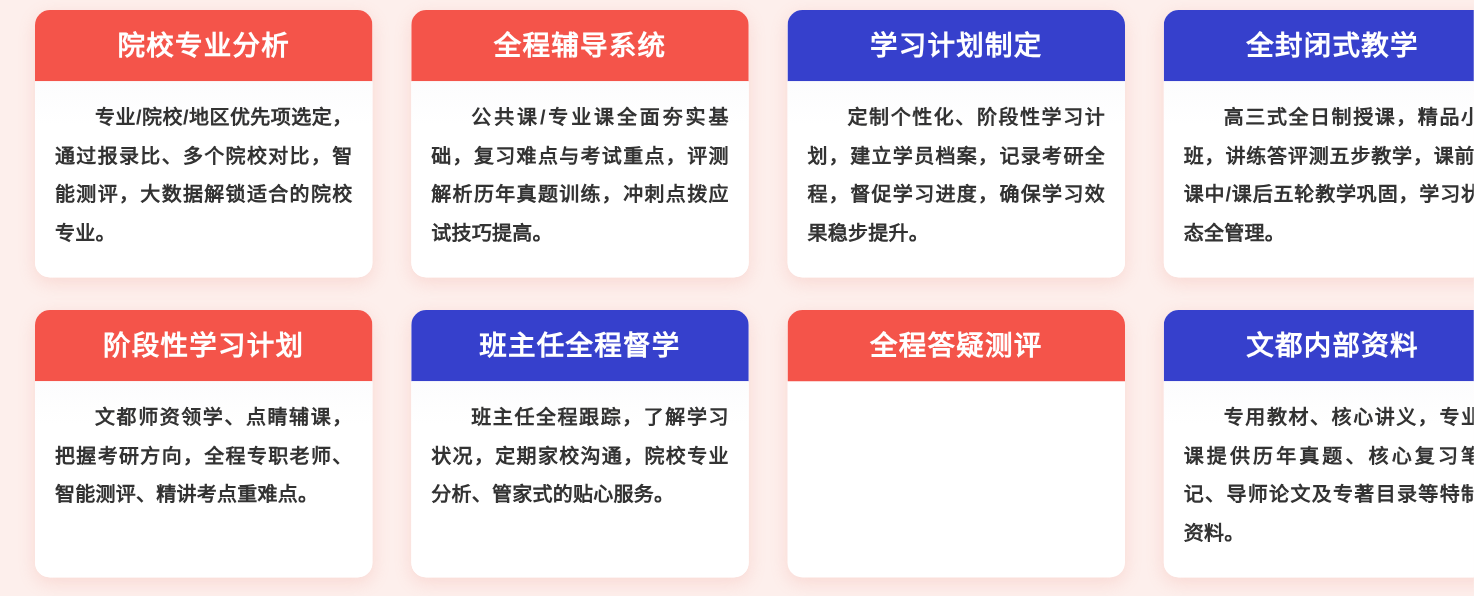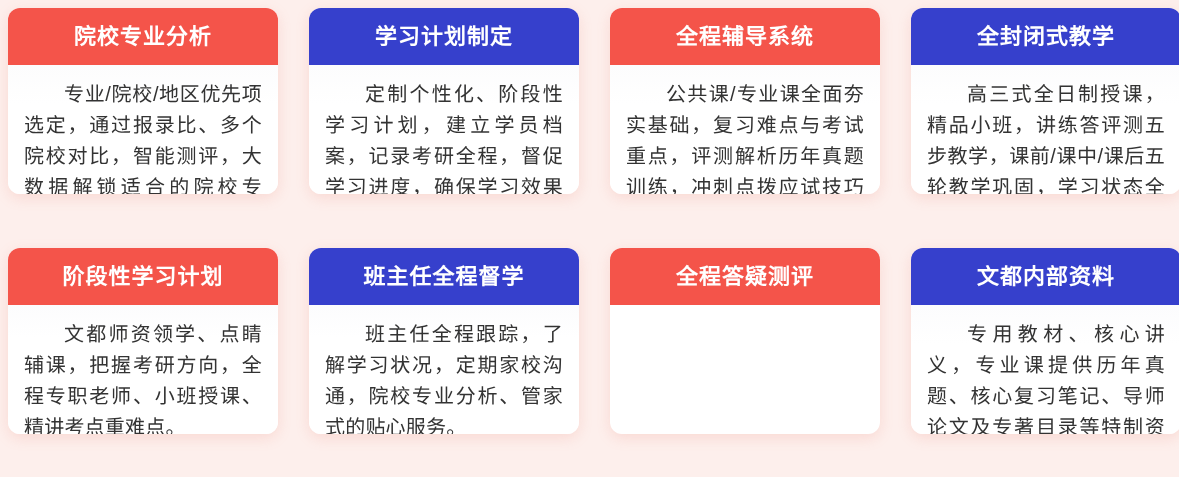--- a/index.html
+++ b/index.html
@@ -20,28 +20,29 @@
     grid-template-columns: repeat(4, 270px);
     grid-template-rows: repeat(2, 212px);
     column-gap: 31px;
     row-gap: 28px;
     padding: 8px 0 0 8px;
     box-sizing: border-box;
   }
 
   .feature-card {
     width: 270px;
-    height: 186px;
+    height: 214px;
     background: #ffffff;
     border-radius: 12px;
     overflow: hidden;
     display: flex;
     flex-direction: column;
     box-shadow: 0 4px 14px rgba(233, 130, 115, 0.20);
     box-sizing: border-box;
+    margin-left: 20px;
   }
 
   .card-header {
     height: 57px;
     flex: 0 0 57px;
     display: flex;
     align-items: center;
     justify-content: center;
     color: #ffffff;
     font-size: 22px;
@@ -61,67 +62,68 @@
 
   .card-body {
     flex: 1 1 auto;
     padding: 14px 16px 10px 16px;
     box-sizing: border-box;
     background: linear-gradient(180deg, #fcfcfd 0%, #ffffff 22%);
   }
 
   .card-text {
     margin: 0;
-    font-size: 20px;
+    font-size: 16px;
     line-height: 31px;
     color: #333333;
     text-indent: 2em;
     text-align: justify;
     text-justify: inter-ideograph;
     letter-spacing: 0.2px;
     word-break: break-all;
+    font-weight: bold;
   }
 </style>
 </head>
 <body>
 
 <div class="feature-grid">
 
   <div class="feature-card">
     <div class="card-header theme-red">院校专业分析</div>
     <div class="card-body">
       <p class="card-text">专业/院校/地区优先项选定，通过报录比、多个院校对比，智能测评，大数据解锁适合的院校专业。</p>
     </div>
   </div>
 
   <div class="feature-card">
-    <div class="card-header theme-blue">学习计划制定</div>
+    <div class="card-header theme-red">全程辅导系统</div>
     <div class="card-body">
-      <p class="card-text">定制个性化、阶段性学习计划，建立学员档案，记录考研全程，督促学习进度，确保学习效果稳步提升。</p>
+      <p class="card-text">公共课/专业课全面夯实基础，复习难点与考试重点，评测解析历年真题训练，冲刺点拨应试技巧提高。</p>
     </div>
   </div>
 
   <div class="feature-card">
-    <div class="card-header theme-red">全程辅导系统</div>
+    <div class="card-header theme-blue">学习计划制定</div>
     <div class="card-body">
-      <p class="card-text">公共课/专业课全面夯实基础，复习难点与考试重点，评测解析历年真题训练，冲刺点拨应试技巧提高。</p>
+      <p class="card-text">定制个性化、阶段性学习计划，建立学员档案，记录考研全程，督促学习进度，确保学习效果稳步提升。</p>
     </div>
   </div>
 
   <div class="feature-card">
     <div class="card-header theme-blue">全封闭式教学</div>
     <div class="card-body">
       <p class="card-text">高三式全日制授课，精品小班，讲练答评测五步教学，课前/课中/课后五轮教学巩固，学习状态全管理。</p>
     </div>
   </div>
 
   <div class="feature-card">
     <div class="card-header theme-red">阶段性学习计划</div>
     <div class="card-body">
-      <p class="card-text">文都师资领学、点睛辅课，把握考研方向，全程专职老师、小班授课、精讲考点重难点。</p>
+      <p class="card-text">文都师资领学、点睛辅课，把握考研方向，全程专职老师、智能测评、精讲考点重难点。</p>
     </div>
   </div>
 
   <div class="feature-card">
     <div class="card-header theme-blue">班主任全程督学</div>
     <div class="card-body">
       <p class="card-text">班主任全程跟踪，了解学习状况，定期家校沟通，院校专业分析、管家式的贴心服务。</p>
     </div>
   </div>
 

